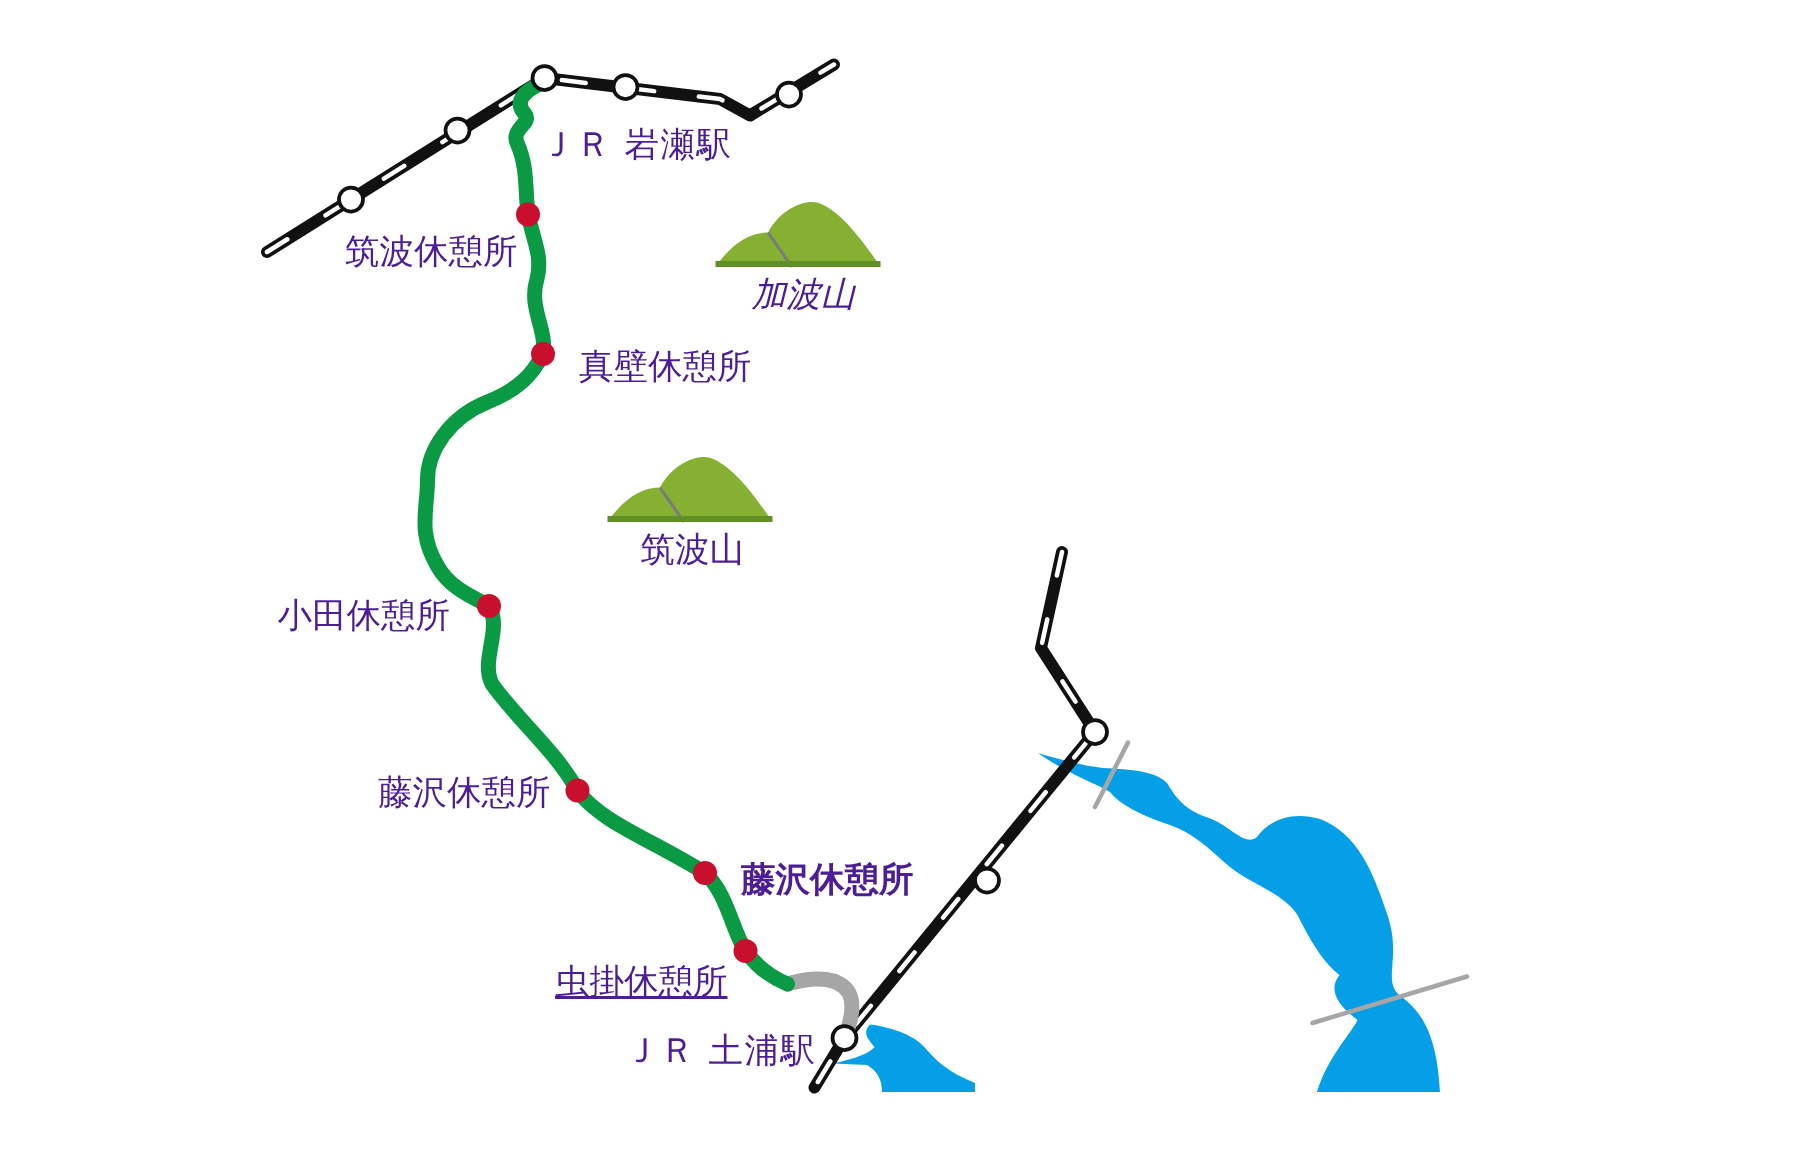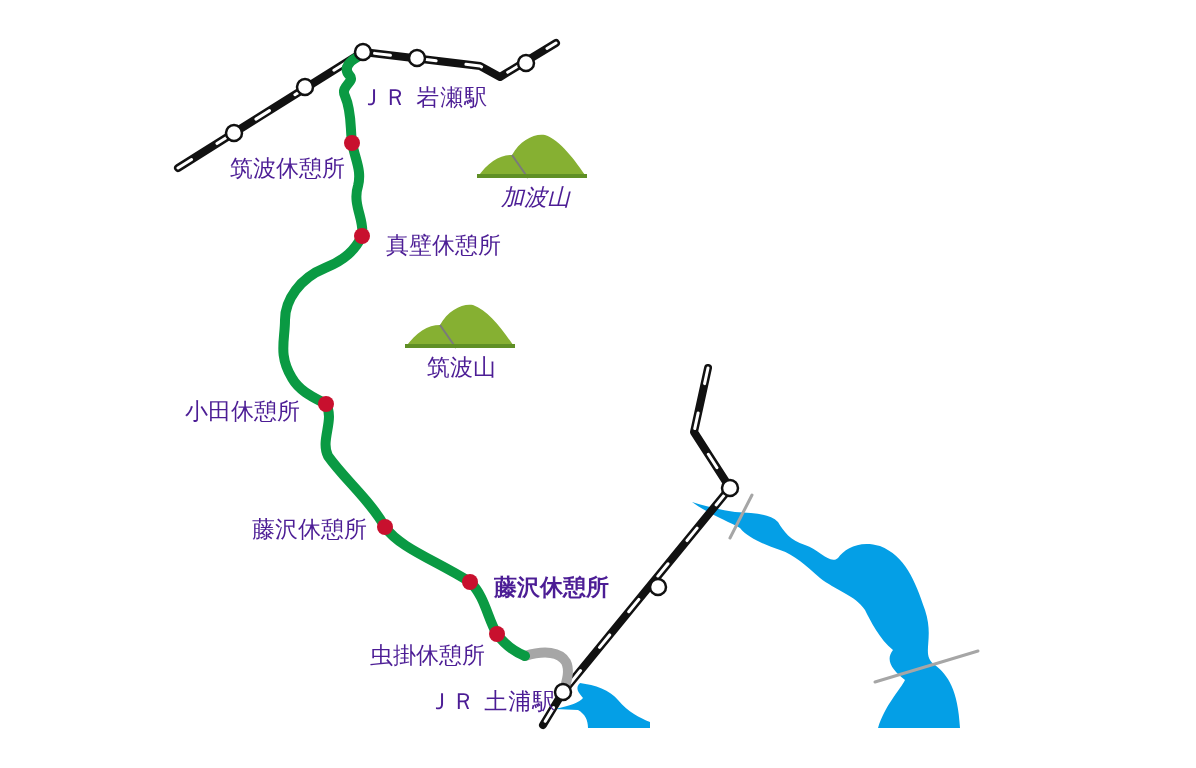--- a/index.html
+++ b/index.html
@@ -64,23 +64,23 @@
     <rect x="477" y="174" width="110" height="4" fill="#5f8f25"></rect>
   </g>
   <g>
     <path d="M405,348 C416,332 428,325 440,325 C448,310 463,303 473,305 C488,310 503,330 515,348 Z" fill="#86b032"></path>
     <path d="M440,325 L456,348" stroke="#7a7a7a" stroke-width="2"></path>
     <rect x="405" y="344" width="110" height="4" fill="#5f8f25"></rect>
   </g>
 </svg>
 
 <div class="label station" style="left:360px; top:86px;">ＪＲ 岩瀬駅</div>
-<div class="label station" style="left:428px; top:690px;">ＪＲ 土浦駅</div>
+<div class="label station" style="left:416px; top:690px;">ＪＲ 土浦駅</div>
 
 <div class="label" style="left:230px; top:157px;">筑波休憩所</div>
 <div class="label" style="left:386px; top:234px;">真壁休憩所</div>
 <div class="label" style="left:185px; top:400px;">小田休憩所</div>
 <div class="label" style="left:252px; top:518px;">藤沢休憩所</div>
 <div class="label" style="left:494px; top:576px;font-weight:bold;">藤沢休憩所</div>
-<div class="label" style="left:370px; top:644px;">虫掛休憩所</div>
+<div class="label" style="left:370px; top:644px;text-decoration:underline;">虫掛休憩所</div>
 
 <div class="label" style="left:501px; top:186px;font-style:italic;">加波山</div>
 <div class="label" style="left:427px; top:356px;">筑波山</div>
 
 </body></html>

